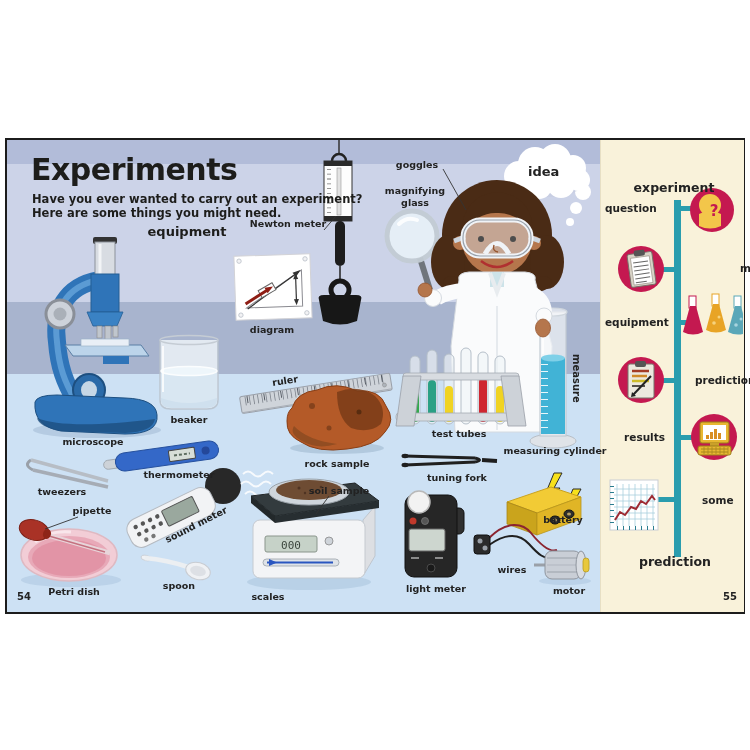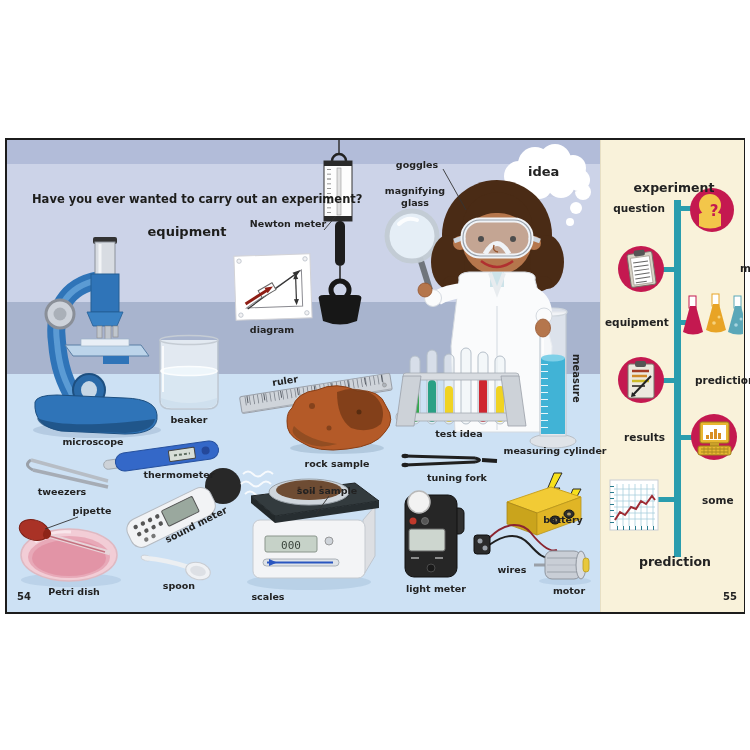--- a/index.html
+++ b/index.html
@@ -417,52 +417,54 @@
     <g>
       <rect x="603" y="340" width="48" height="50" fill="#fff" stroke="#c9cdd4" stroke-width="1"></rect>
       <path d="M610,344v42M616,344v42M622,344v42M628,344v42M634,344v42M640,344v42M646,344v42" stroke="#a8cfdd" stroke-width="0.8"></path>
       <path d="M607,349h41M607,355h41M607,361h41M607,367h41M607,373h41M607,379h41" stroke="#a8cfdd" stroke-width="0.8"></path>
       <line x1="605" y1="346" x2="605" y2="386" stroke="#2a7d8f" stroke-width="4" stroke-dasharray="1 5"></line>
       <line x1="610" y1="388" x2="648" y2="388" stroke="#2a7d8f" stroke-width="4" stroke-dasharray="1 5"></line>
       <polyline points="608,380 613,372 618,375 624,367 629,369 634,361 639,364 645,356 648,360" fill="none" stroke="#9e2b33" stroke-width="2"></polyline>
     </g>
   </svg>
 
+  <div id="page-title">Experiments</div>
   <div class="intro" style="top:52px;">Have you ever wanted to carry out an experiment?</div>
+  <div class="intro" style="top:66px;">Here are some things you might need.</div>
   <div class="lbl lbl-c big" style="left:180px;top:84px;">equipment</div>
   <div id="pnum-l">54</div>
 
   <div class="lbl lbl-c" style="left:410px;top:19px;">goggles</div>
   <div class="lbl" style="left:521px;top:24px;font:700 13px 'DejaVu Sans',sans-serif;">idea</div>
   <div class="lbl" style="left:374px;top:45px;width:68px;text-align:center;white-space:normal;line-height:1.25;">magnifying glass</div>
   <div class="lbl lbl-c" style="left:281px;top:78px;">Newton meter</div>
   <div class="lbl lbl-c" style="left:265px;top:184px;">diagram</div>
   <div class="lbl lbl-c" style="left:86px;top:296px;">microscope</div>
   <div class="lbl lbl-c" style="left:182px;top:274px;">beaker</div>
   <div class="lbl lbl-c" style="left:278px;top:235px;transform:translateX(-50%) rotate(-9deg);">ruler</div>
   <div class="lbl lbl-c" style="left:330px;top:318px;">rock sample</div>
-  <div class="lbl lbl-c" style="left:452px;top:288px;">test idea</div>
+  <div class="lbl lbl-c" style="left:452px;top:288px;">test tubes</div>
   <div class="lbl lbl-c" style="left:548px;top:305px;">measuring cylinder</div>
   <div class="lbl" style="left:575px;top:214px;transform:rotate(90deg);transform-origin:left top;font-size:10px;">measure</div>
   <div class="lbl lbl-c" style="left:55px;top:346px;">tweezers</div>
   <div class="lbl lbl-c" style="left:172px;top:329px;">thermometer</div>
   <div class="lbl lbl-c" style="left:189px;top:379px;transform:translateX(-50%) rotate(-27deg);">sound meter</div>
-  <div class="lbl lbl-c" style="left:320px;top:345px;">soil sample</div>
+  <div class="lbl lbl-c" style="left:332px;top:345px;">soil sample</div>
   <div class="lbl lbl-c" style="left:450px;top:332px;">tuning fork</div>
   <div class="lbl lbl-c" style="left:85px;top:365px;text-align:center;">pipette</div>
   <div class="lbl lbl-c" style="left:67px;top:446px;">Petri dish</div>
   <div class="lbl lbl-c" style="left:172px;top:440px;">spoon</div>
   <div class="lbl lbl-c" style="left:261px;top:451px;">scales</div>
   <div class="lbl lbl-c" style="left:425px;top:443px;padding-left:8px;">light meter</div>
   <div class="lbl lbl-c" style="left:505px;top:424px;">wires</div>
   <div class="lbl lbl-c" style="left:556px;top:374px;">battery</div>
   <div class="lbl lbl-c" style="left:562px;top:445px;">motor</div>
 
   <div class="side-lbl" style="left:667px;top:14px;transform:translateX(-50%);font:700 12.5px 'DejaVu Sans',sans-serif;margin-top:26px;">experiment</div>
-  <div class="side-lbl" style="left:598px;top:62px;width:60px;text-align:right;">question</div>
+  <div class="side-lbl" style="left:598px;top:62px;width:60px;text-align:left;">question</div>
   <div class="side-lbl" style="left:690px;top:122px;margin-left:43px;">method</div>
   <div class="side-lbl" style="left:598px;top:176px;width:62px;text-align:right;">equipment</div>
   <div class="side-lbl" style="left:688px;top:234px;">prediction</div>
   <div class="side-lbl" style="left:600px;top:291px;width:58px;text-align:right;">results</div>
   <div class="side-lbl" style="left:695px;top:354px;">some</div>
   <div class="side-lbl" style="left:668px;top:414px;transform:translateX(-50%);font:700 12.5px 'DejaVu Sans',sans-serif;">prediction</div>
   <div id="pnum-r">55</div>
 
  </div>
 </div>

